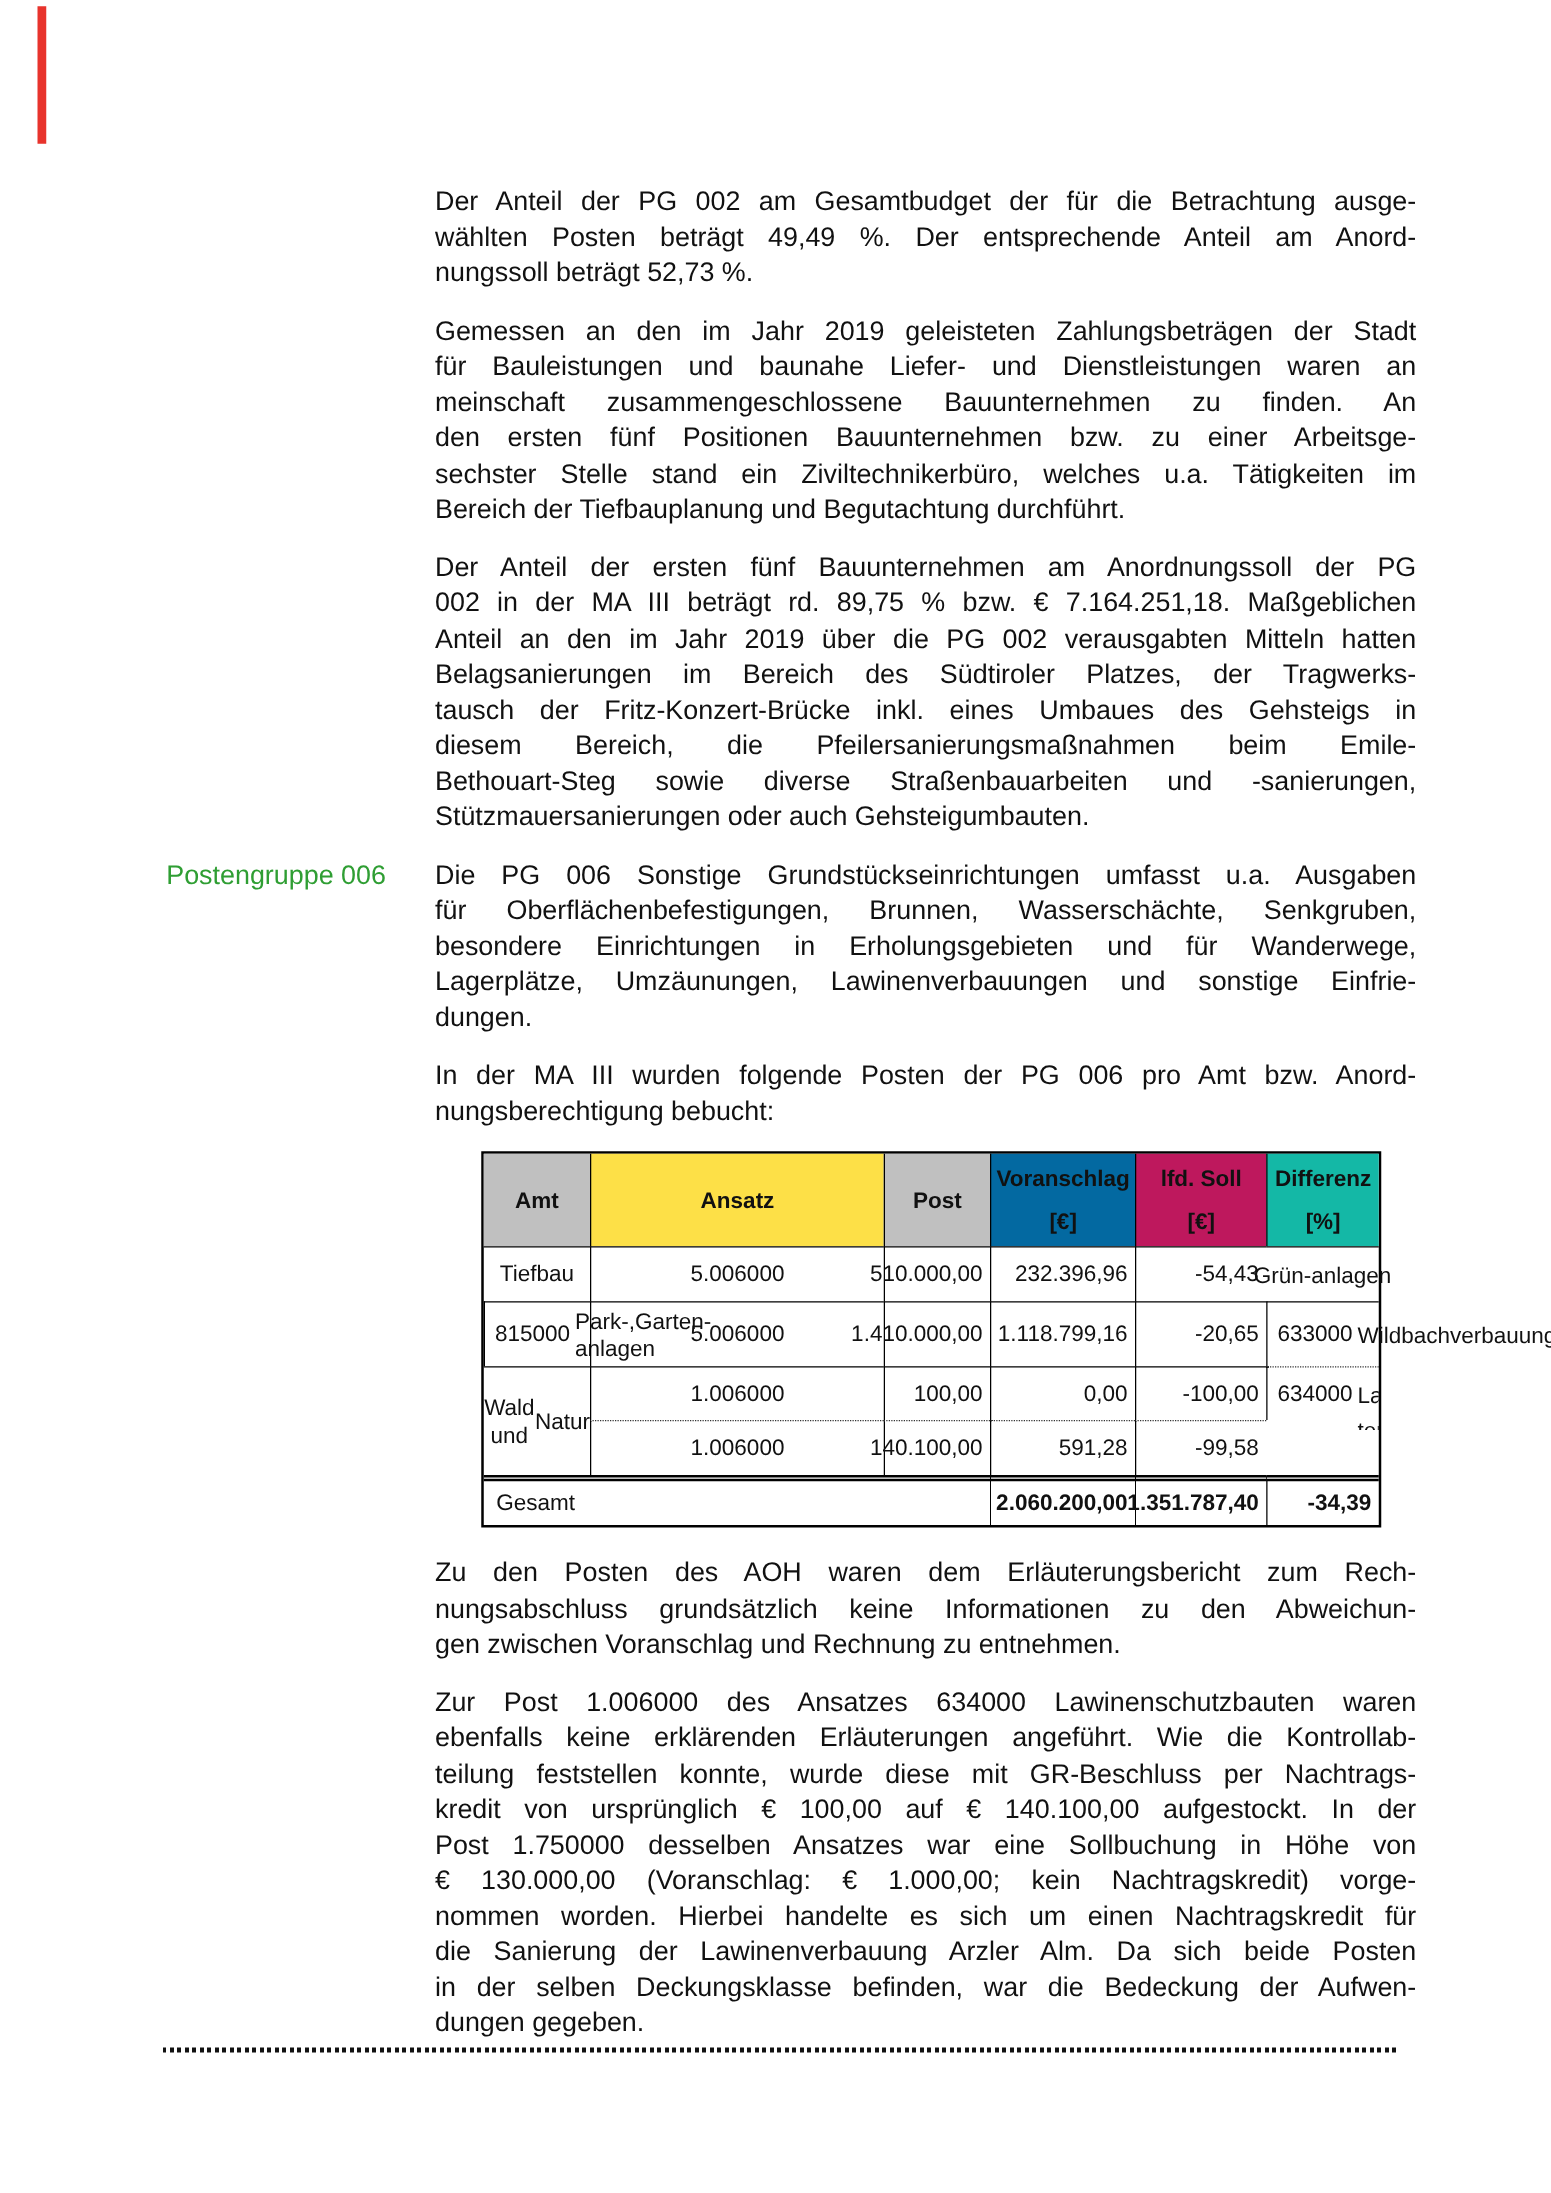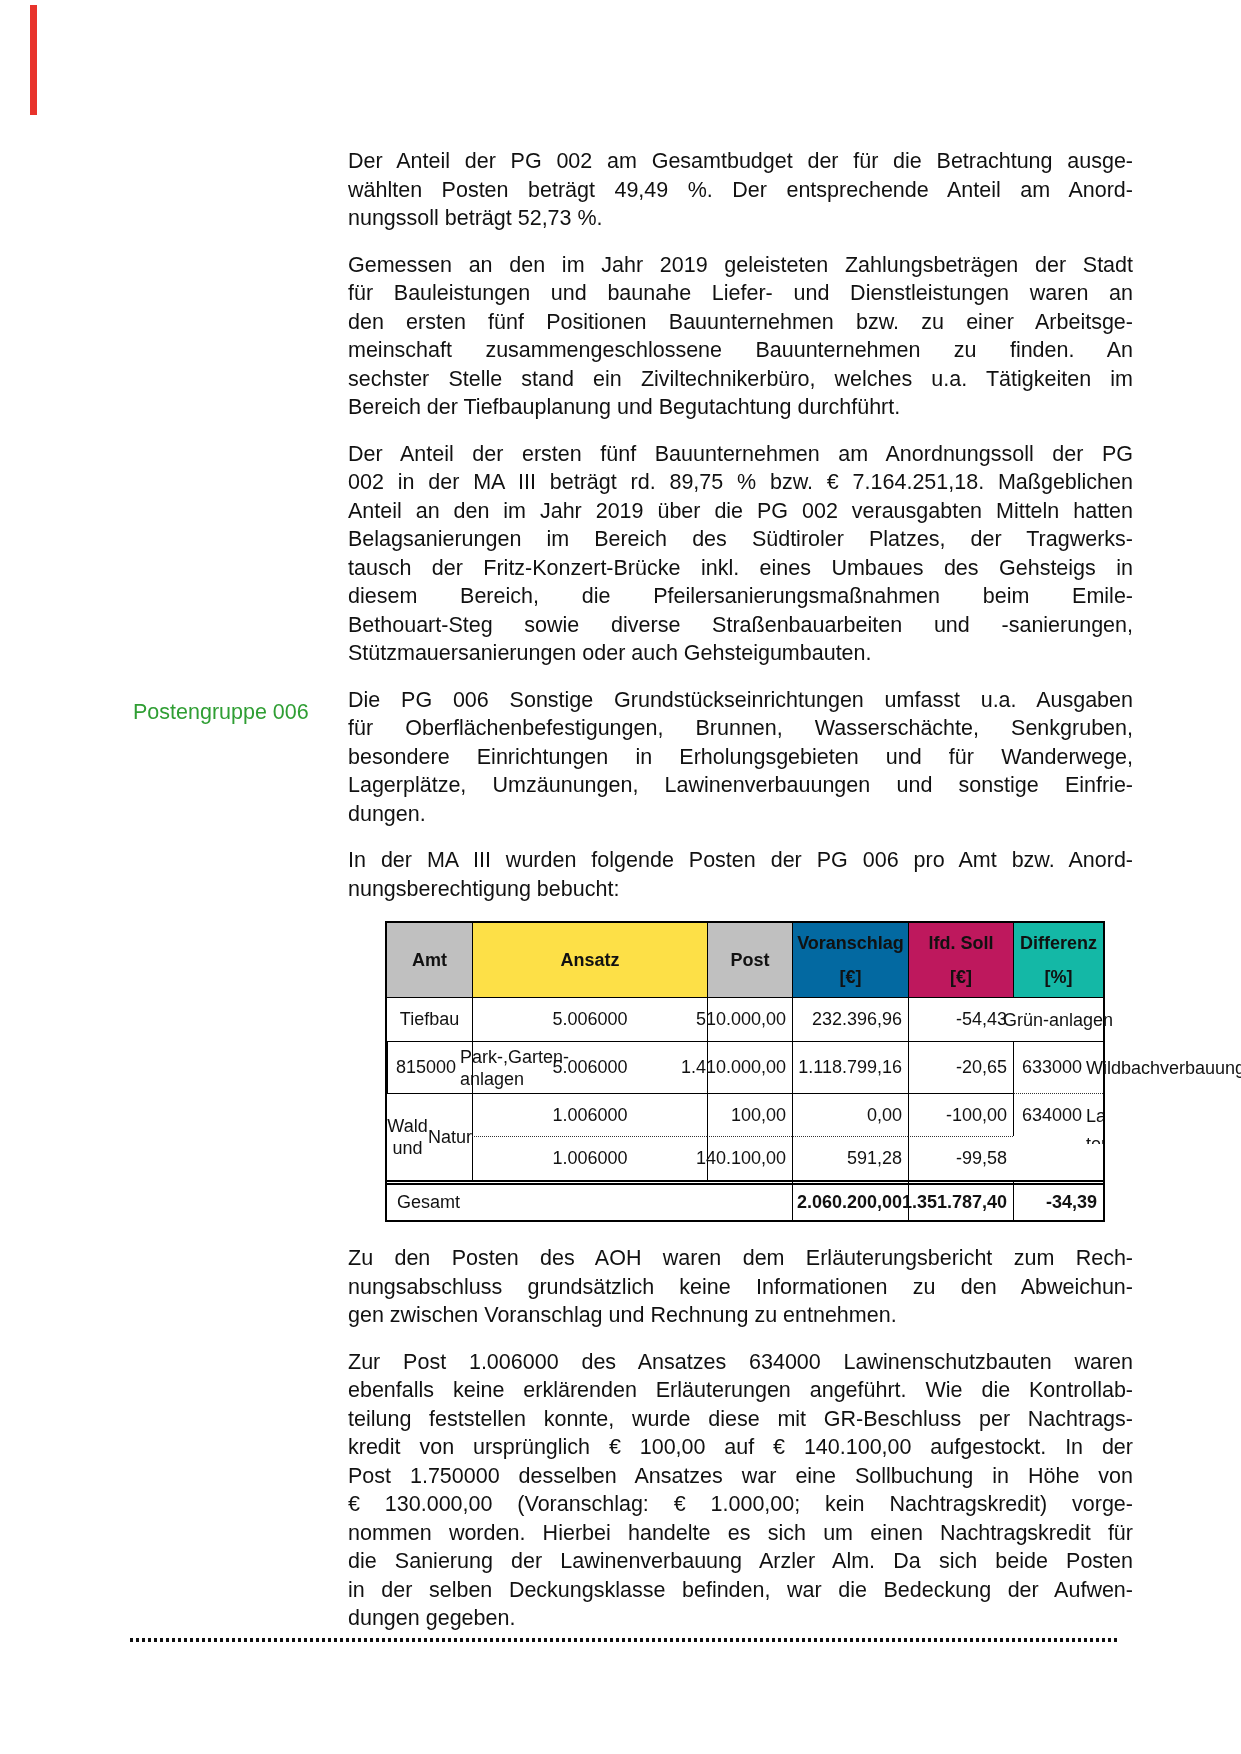--- a/index.html
+++ b/index.html
@@ -5,21 +5,21 @@
   html,body{margin:0;padding:0;background:#ffffff;}
   .page{
     position:relative;width:1241px;height:1754px;background:#ffffff;
     font-family:"Liberation Sans", sans-serif;color:#111;overflow:hidden;
   }
   .red-mark{position:absolute;left:30px;top:5px;width:7px;height:110px;background:#e8332c;}
   .content{position:absolute;left:348px;top:147px;width:785px;}
   .para{position:relative;margin:0 0 18px 0;font-size:21.5px;line-height:28.5px;}
   .tline{text-align:justify;text-align-last:justify;}
   .tline.last{text-align-last:auto;}
-  .margin-label{position:absolute;left:-215px;top:12px;width:210px;font-size:21.5px;line-height:28.5px;}
+  .margin-label{position:absolute;left:-215px;top:0;width:210px;font-size:21.5px;line-height:28.5px;}
 
   
   .doc-table{
     display:grid;margin:14px 0 22px 37px;
     grid-template-columns:85px 235px 85px 116px 105px 90px;
     grid-template-rows:74px 44px 52px 43px 44px 40px;
     border:2px solid #000;width:716px;font-size:18px;
   }
   .cell{display:flex;align-items:center;box-sizing:border-box;}
   .bl{border-left:1px solid #000;}
@@ -58,22 +58,22 @@
   <div class="content">
     <div id="paras-before">
         <div class="para">
           <div class="tline">Der Anteil der PG 002 am Gesamtbudget der für die Betrachtung ausge-</div>
           <div class="tline">wählten Posten beträgt 49,49 %. Der entsprechende Anteil am Anord-</div>
           <div class="tline last">nungssoll beträgt 52,73 %.</div>
         </div>
         <div class="para">
           <div class="tline">Gemessen an den im Jahr 2019 geleisteten Zahlungsbeträgen der Stadt</div>
           <div class="tline">für Bauleistungen und baunahe Liefer- und Dienstleistungen waren an</div>
+          <div class="tline">meinschaft zusammengeschlossene Bauunternehmen zu finden. An</div>
           <div class="tline">den ersten fünf Positionen Bauunternehmen bzw. zu einer Arbeitsge-</div>
-          <div class="tline">meinschaft zusammengeschlossene Bauunternehmen zu finden. An</div>
           <div class="tline">sechster Stelle stand ein Ziviltechnikerbüro, welches u.a. Tätigkeiten im</div>
           <div class="tline last">Bereich der Tiefbauplanung und Begutachtung durchführt.</div>
         </div>
         <div class="para">
           <div class="tline">Der Anteil der ersten fünf Bauunternehmen am Anordnungssoll der PG</div>
           <div class="tline">002 in der MA III beträgt rd. 89,75 % bzw. € 7.164.251,18. Maßgeblichen</div>
           <div class="tline">Anteil an den im Jahr 2019 über die PG 002 verausgabten Mitteln hatten</div>
           <div class="tline">Belagsanierungen im Bereich des Südtiroler Platzes, der Tragwerks-</div>
           <div class="tline">tausch der Fritz-Konzert-Brücke inkl. eines Umbaues des Gehsteigs in</div>
           <div class="tline">diesem Bereich, die Pfeilersanierungsmaßnahmen beim Emile-</div>

